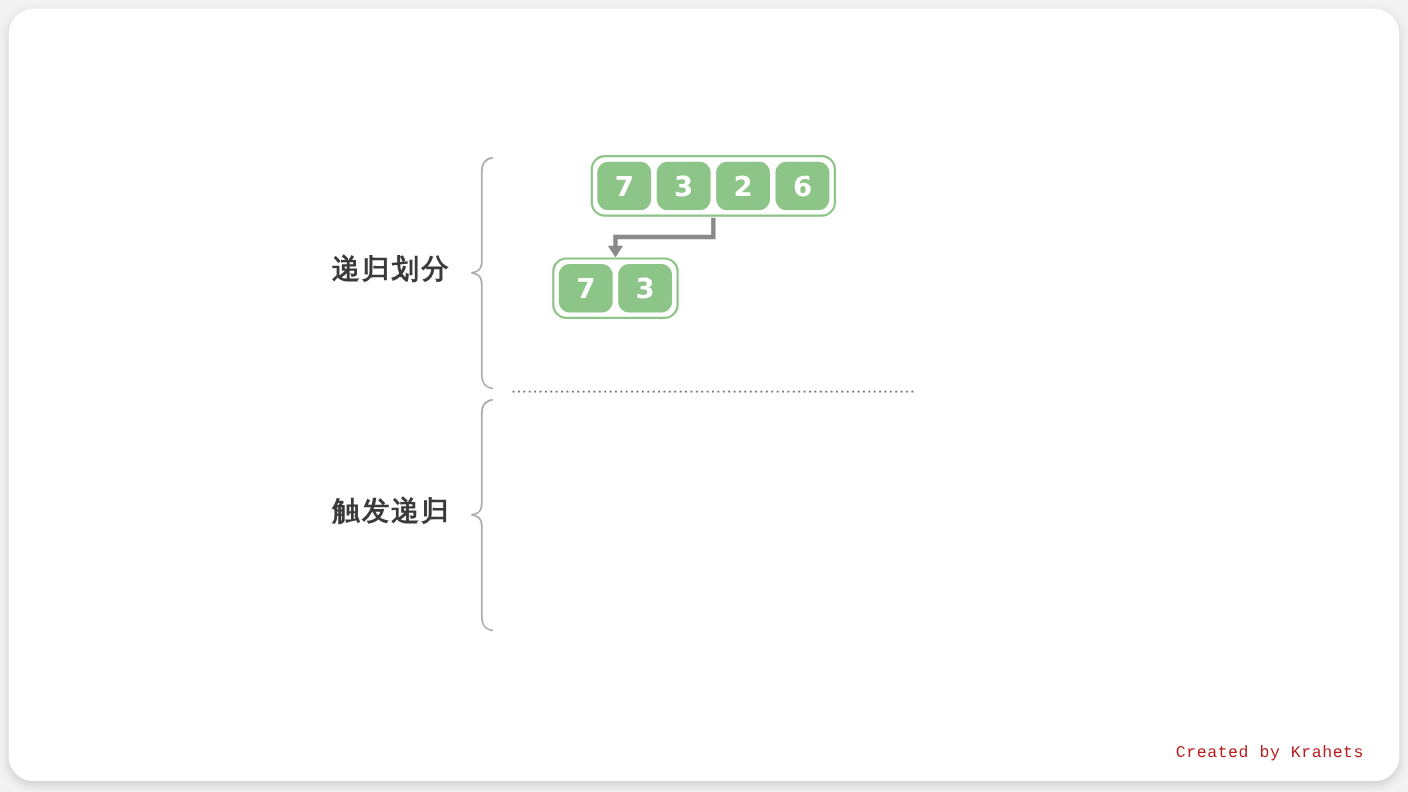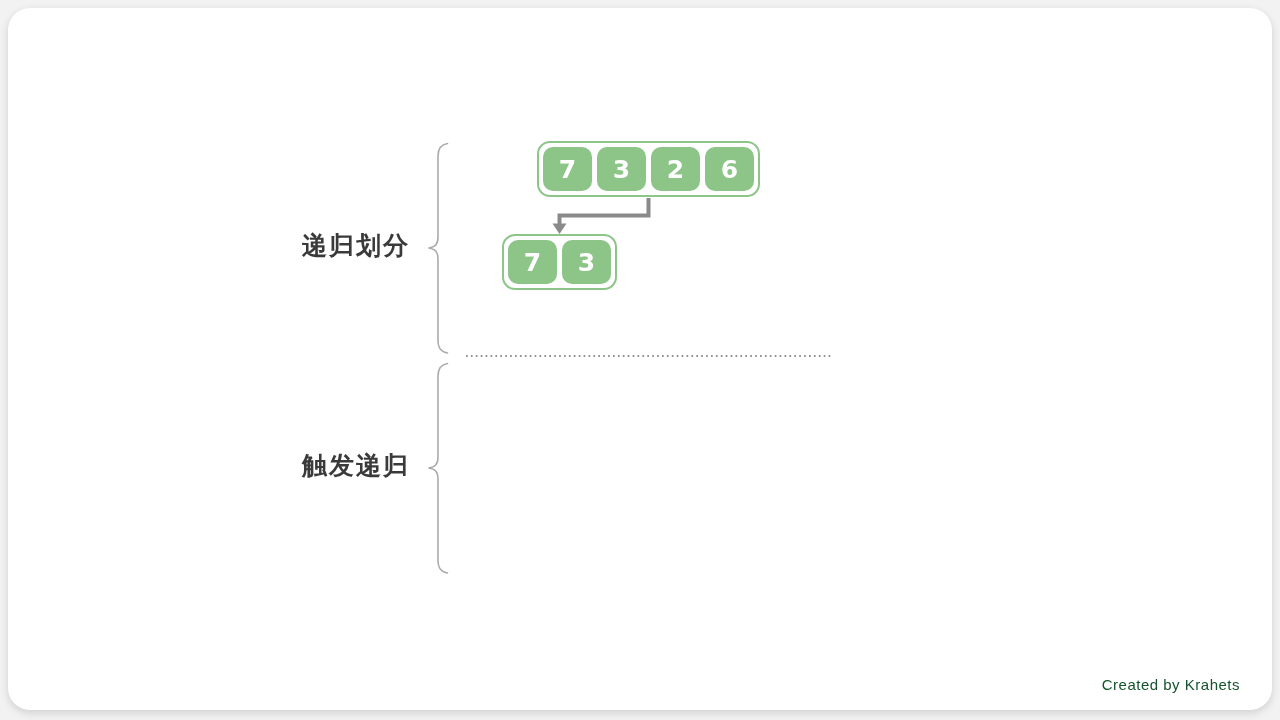--- a/index.html
+++ b/index.html
@@ -71,23 +71,23 @@
     font-weight: 700;
     letter-spacing: 1.5px;
     line-height: 27px;
     color: #3a3a3a;
     white-space: nowrap;
   }
   .watermark {
     position: absolute;
     right: 40px;
     top: 676px;
-    font-family: Liberation Sans, sans-serif;
+    font-family: Liberation Mono, monospace;
     font-size: 15px;
-    color: #14532d;
+    color: #b91c1c;
     letter-spacing: 0.5px;
     white-space: nowrap;
   }
 </style>
 </head>
 <body>
 
 <div class="canvas">
   <div class="card"></div>
 

